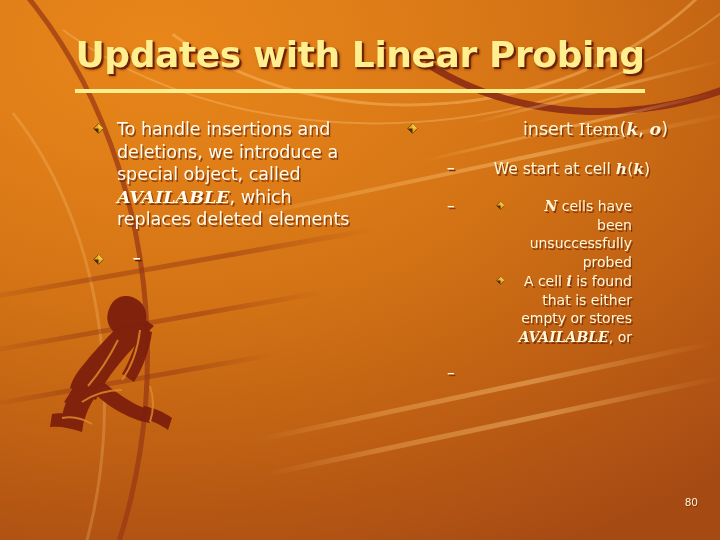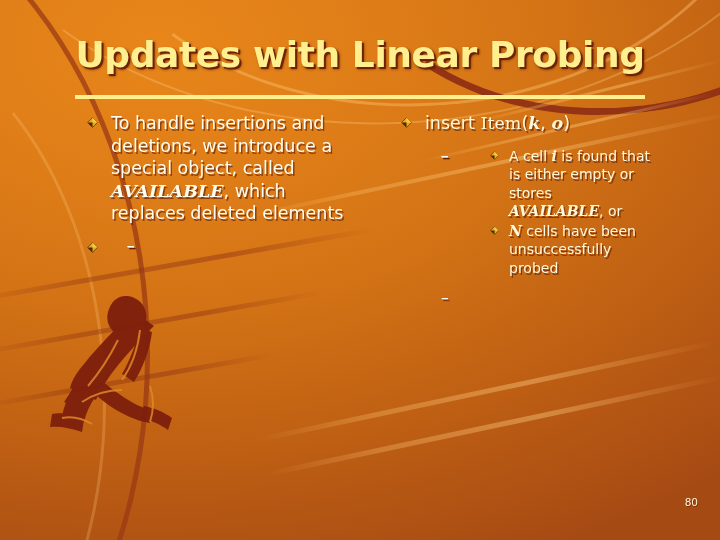--- a/index.html
+++ b/index.html
@@ -103,38 +103,38 @@
     font-weight: bold;
     font-size: 36px;
     line-height: 42px;
     letter-spacing: -0.4px;
     color: #ffef8f;
     text-shadow: 2px 2px 0 #6e2208, 2px 2px 3px rgba(80,20,5,.75);
     white-space: nowrap;
   }
   #title .u {
     border-bottom: 4px solid #ffef8f;
-    padding-bottom: 20px;
+    padding-bottom: 14px;
     box-shadow: 0 4px 0 -1px rgba(110,34,8,.0);
     text-align: center;
   }
 
   
   .col {
     position: absolute;
     top: 100px;
     color: #fffdf0;
     text-shadow: 1.5px 1.5px 0 rgba(90,28,8,.62);
   }
   #col-left  { left: 72px;  width: 300px; }
   #col-right { left: 386px; width: 300px; }
 
   ul.lvl1, ul.lvl2, ul.lvl3 {
     list-style: none;
-    margin: 12px;
+    margin: 18px;
     padding: 0;
   }
 
   li.b1 {
     position: relative;
     padding-left: 27px;
     font-size: 17.5px;
     line-height: 22.5px;
     margin-bottom: 1px;
   }
@@ -188,21 +188,21 @@
     font-family: "DejaVu Serif", serif;
     font-style: italic;
     font-weight: bold;
   }
   .ser {
     font-family: "DejaVu Serif", serif;
     font-style: normal;
     font-weight: normal;
   }
 
-  #col-right li.b1 { color: #fff8d8; }
+  #col-right li.b1 { color: #fff8d8; text-align: right; }
 
   
   #pagenum {
     position: absolute;
     right: 22px;
     bottom: 32px;
     font-size: 10.5px;
     color: #fff4cf;
     text-shadow: 1px 1px 0 rgba(90,28,8,.6);
     font-family: "DejaVu Sans", sans-serif;
@@ -285,36 +285,36 @@
   <div class="col" id="col-right">
     <ul class="lvl1">
         <li class="b1"><span class="mk">
             <svg viewBox="0 0 12 12">
               <path d="M6 0.6 L11.4 6 L6 11.4 L0.6 6 Z" fill="#e6a820" stroke="#7a4a06" stroke-width="1"></path>
               <path d="M6 0.6 L11.4 6 L6 6 Z" fill="#f6c948"></path>
               <path d="M0.6 6 L6 6 L6 11.4 Z" fill="#4a2a04"></path>
             </svg>
           </span><span><span>insert</span><span class="ser"> Item</span><span>(</span><span class="mono-i">k</span><span>, </span><span class="mono-i">o</span><span>)</span></span><ul class="lvl2">
             <li class="b2"><span class="mk">–</span></li>
-            <li class="b2"><span class="mk">–</span></li>
+            <li class="b2"><span class="mk">–</span><span><span>We start at cell </span><span class="mono-i">h</span><span>(</span><span class="mono-i">k</span><span>)</span></span></li>
             <li class="b2"><span class="mk">–</span><ul class="lvl3">
                 <li class="b3"><span class="mk">
                     <svg viewBox="0 0 12 12">
                       <path d="M6 0.6 L11.4 6 L6 11.4 L0.6 6 Z" fill="#e6a820" stroke="#7a4a06" stroke-width="1"></path>
                       <path d="M6 0.6 L11.4 6 L6 6 Z" fill="#f6c948"></path>
                       <path d="M0.6 6 L6 6 L6 11.4 Z" fill="#4a2a04"></path>
                     </svg>
-                  </span><span><span>A cell </span><span class="mono-i">i</span><span> is found that is either empty or stores </span><span class="mono-i">AVAILABLE</span><span>, or</span></span></li>
+                  </span><span><span class="mono-i">N</span><span> cells have been unsuccessfully probed</span></span></li>
                 <li class="b3"><span class="mk">
                     <svg viewBox="0 0 12 12">
                       <path d="M6 0.6 L11.4 6 L6 11.4 L0.6 6 Z" fill="#e6a820" stroke="#7a4a06" stroke-width="1"></path>
                       <path d="M6 0.6 L11.4 6 L6 6 Z" fill="#f6c948"></path>
                       <path d="M0.6 6 L6 6 L6 11.4 Z" fill="#4a2a04"></path>
                     </svg>
-                  </span><span><span class="mono-i">N</span><span> cells have been unsuccessfully probed</span></span></li>
+                  </span><span><span>A cell </span><span class="mono-i">i</span><span> is found that is either empty or stores </span><span class="mono-i">AVAILABLE</span><span>, or</span></span></li>
               </ul></li>
             <li class="b2"><span class="mk">–</span></li>
           </ul></li>
       </ul>
   </div>
 
   <div id="pagenum">80</div>
 
 </div>
 

